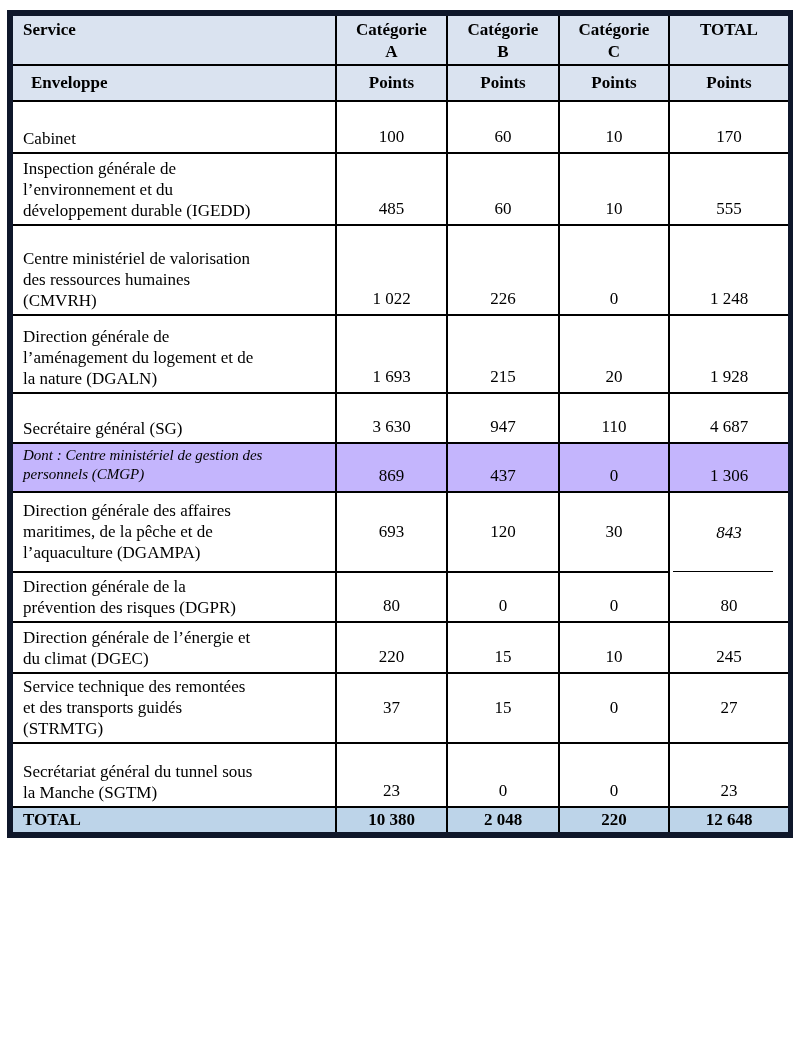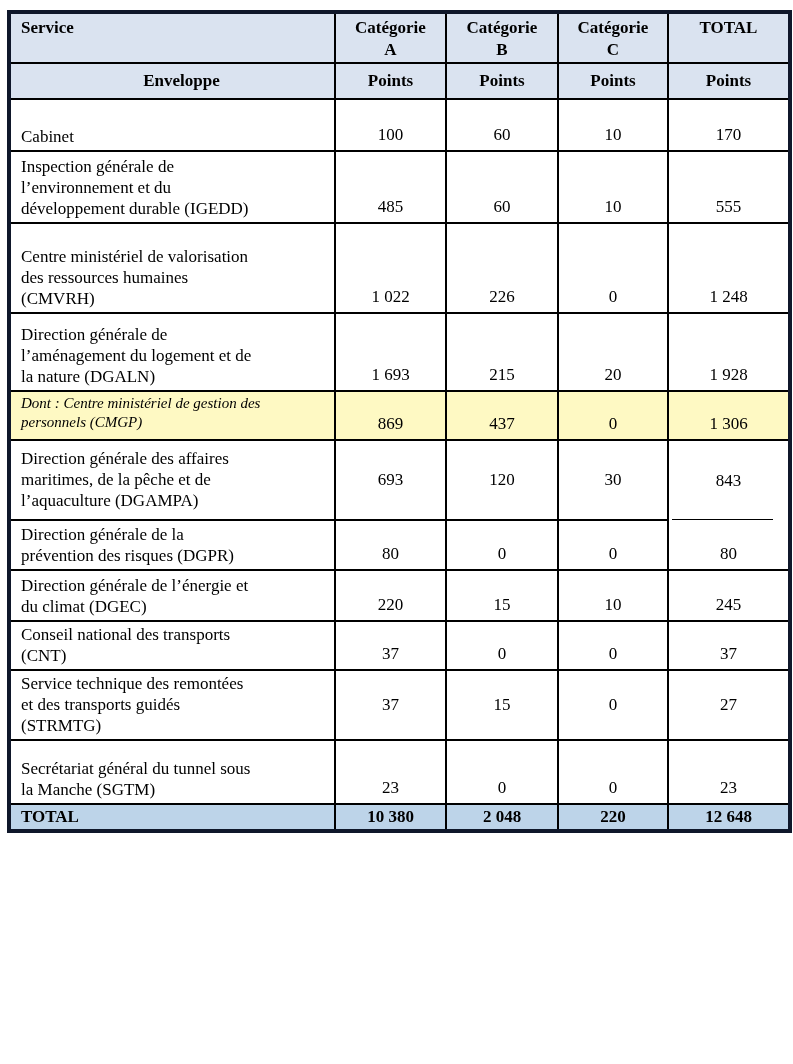--- a/index.html
+++ b/index.html
@@ -1,37 +1,37 @@
 <!DOCTYPE html>
 <html><head>
 <meta charset="utf-8">
 <style>
   html,body{margin:0;padding:0;background:#ffffff;}
   body{width:793px;height:1064px;font-family:"Liberation Serif","DejaVu Serif",serif;color:#000;}
-  table.alloc{border-collapse:collapse;table-layout:fixed;width:781px;margin:10px 5px 8px 7px;border:4px solid #0f172a;}
+  table.alloc{border-collapse:collapse;table-layout:fixed;width:781px;margin:10px 5px 8px 7px;border:6px solid #0f172a;}
   .alloc th,.alloc td{border:2px solid #000;font-size:17px;overflow:hidden;}
   
   .alloc thead th{background:#dae3f0;font-weight:bold;}
   tr.h1 th{vertical-align:top;padding-top:3px;text-align:center;white-space:pre-line;line-height:22px;}
   tr.h1 th.name-h{text-align:left;padding-left:10px;}
   tr.h2 th{vertical-align:middle;text-align:center;padding:2px 0;}
-  tr.h2 th.name-h{text-align:center;padding-left:18px;}
+  tr.h2 th.name-h{text-align:left;padding-left:18px;}
   
   td.name{text-align:left;vertical-align:bottom;padding:2px 6px 3px 10px;white-space:pre-line;line-height:21px;}
   td.num{text-align:center;vertical-align:bottom;padding:2px 2px 5px 2px;}
   tr.mid td.num{vertical-align:middle;padding-bottom:2px;}
   tr.mid td.name{vertical-align:middle;}
   
-  tr.sub td{background:#fef9c3;}
+  tr.sub td{background:#c4b5fd;}
   tr.sub td.name{font-style:italic;font-size:15px;line-height:19px;padding-bottom:7px;}
   
   tr.grand td{background:#bdd4e9;font-weight:bold;vertical-align:middle;padding-top:1px;padding-bottom:2px;}
   tr.grand td.name{vertical-align:middle;padding-bottom:2px;}
   
-  td.bb-gap{border-bottom:none;position:relative;}
+  td.bb-gap{border-bottom:none;position:relative;font-style:italic;}
   td.bb-gap::after{content:"";position:absolute;left:3px;right:15px;bottom:-1px;height:2px;background:#000;}
   td.bt-none{border-top:none;}
 </style>
 </head>
 <body>
 
 <table class="alloc">
   <colgroup>
     <col style="width:326px">
     <col style="width:111px">
@@ -86,20 +86,27 @@
     </tr>
     <tr style="height:78px">
       <td class="name">Direction générale de
 l’aménagement du logement et de
 la nature (DGALN)</td>
       <td class="num">1 693</td>
       <td class="num">215</td>
       <td class="num">20</td>
       <td class="num">1 928</td>
     </tr>
+    <tr style="height:50px">
+      <td class="name">Secrétaire général (SG)</td>
+      <td class="num">3 630</td>
+      <td class="num">947</td>
+      <td class="num">110</td>
+      <td class="num">4 687</td>
+    </tr>
     <tr class="sub" style="height:48px">
       <td class="name">Dont : Centre ministériel de gestion des
 personnels (CMGP)</td>
       <td class="num">869</td>
       <td class="num">437</td>
       <td class="num">0</td>
       <td class="num">1 306</td>
     </tr>
     <tr class="mid" style="height:80px">
       <td class="name">Direction générale des affaires
@@ -119,28 +126,20 @@
       <td class="num bt-none">80</td>
     </tr>
     <tr style="height:51px">
       <td class="name">Direction générale de l’énergie et
 du climat (DGEC)</td>
       <td class="num">220</td>
       <td class="num">15</td>
       <td class="num">10</td>
       <td class="num">245</td>
     </tr>
-    <tr style="height:48px">
-      <td class="name">Conseil national des transports
-(CNT)</td>
-      <td class="num">37</td>
-      <td class="num">0</td>
-      <td class="num">0</td>
-      <td class="num">37</td>
-    </tr>
     <tr class="mid" style="height:70px">
       <td class="name">Service technique des remontées
 et des transports guidés
 (STRMTG)</td>
       <td class="num">37</td>
       <td class="num">15</td>
       <td class="num">0</td>
       <td class="num">27</td>
     </tr>
     <tr style="height:64px">

